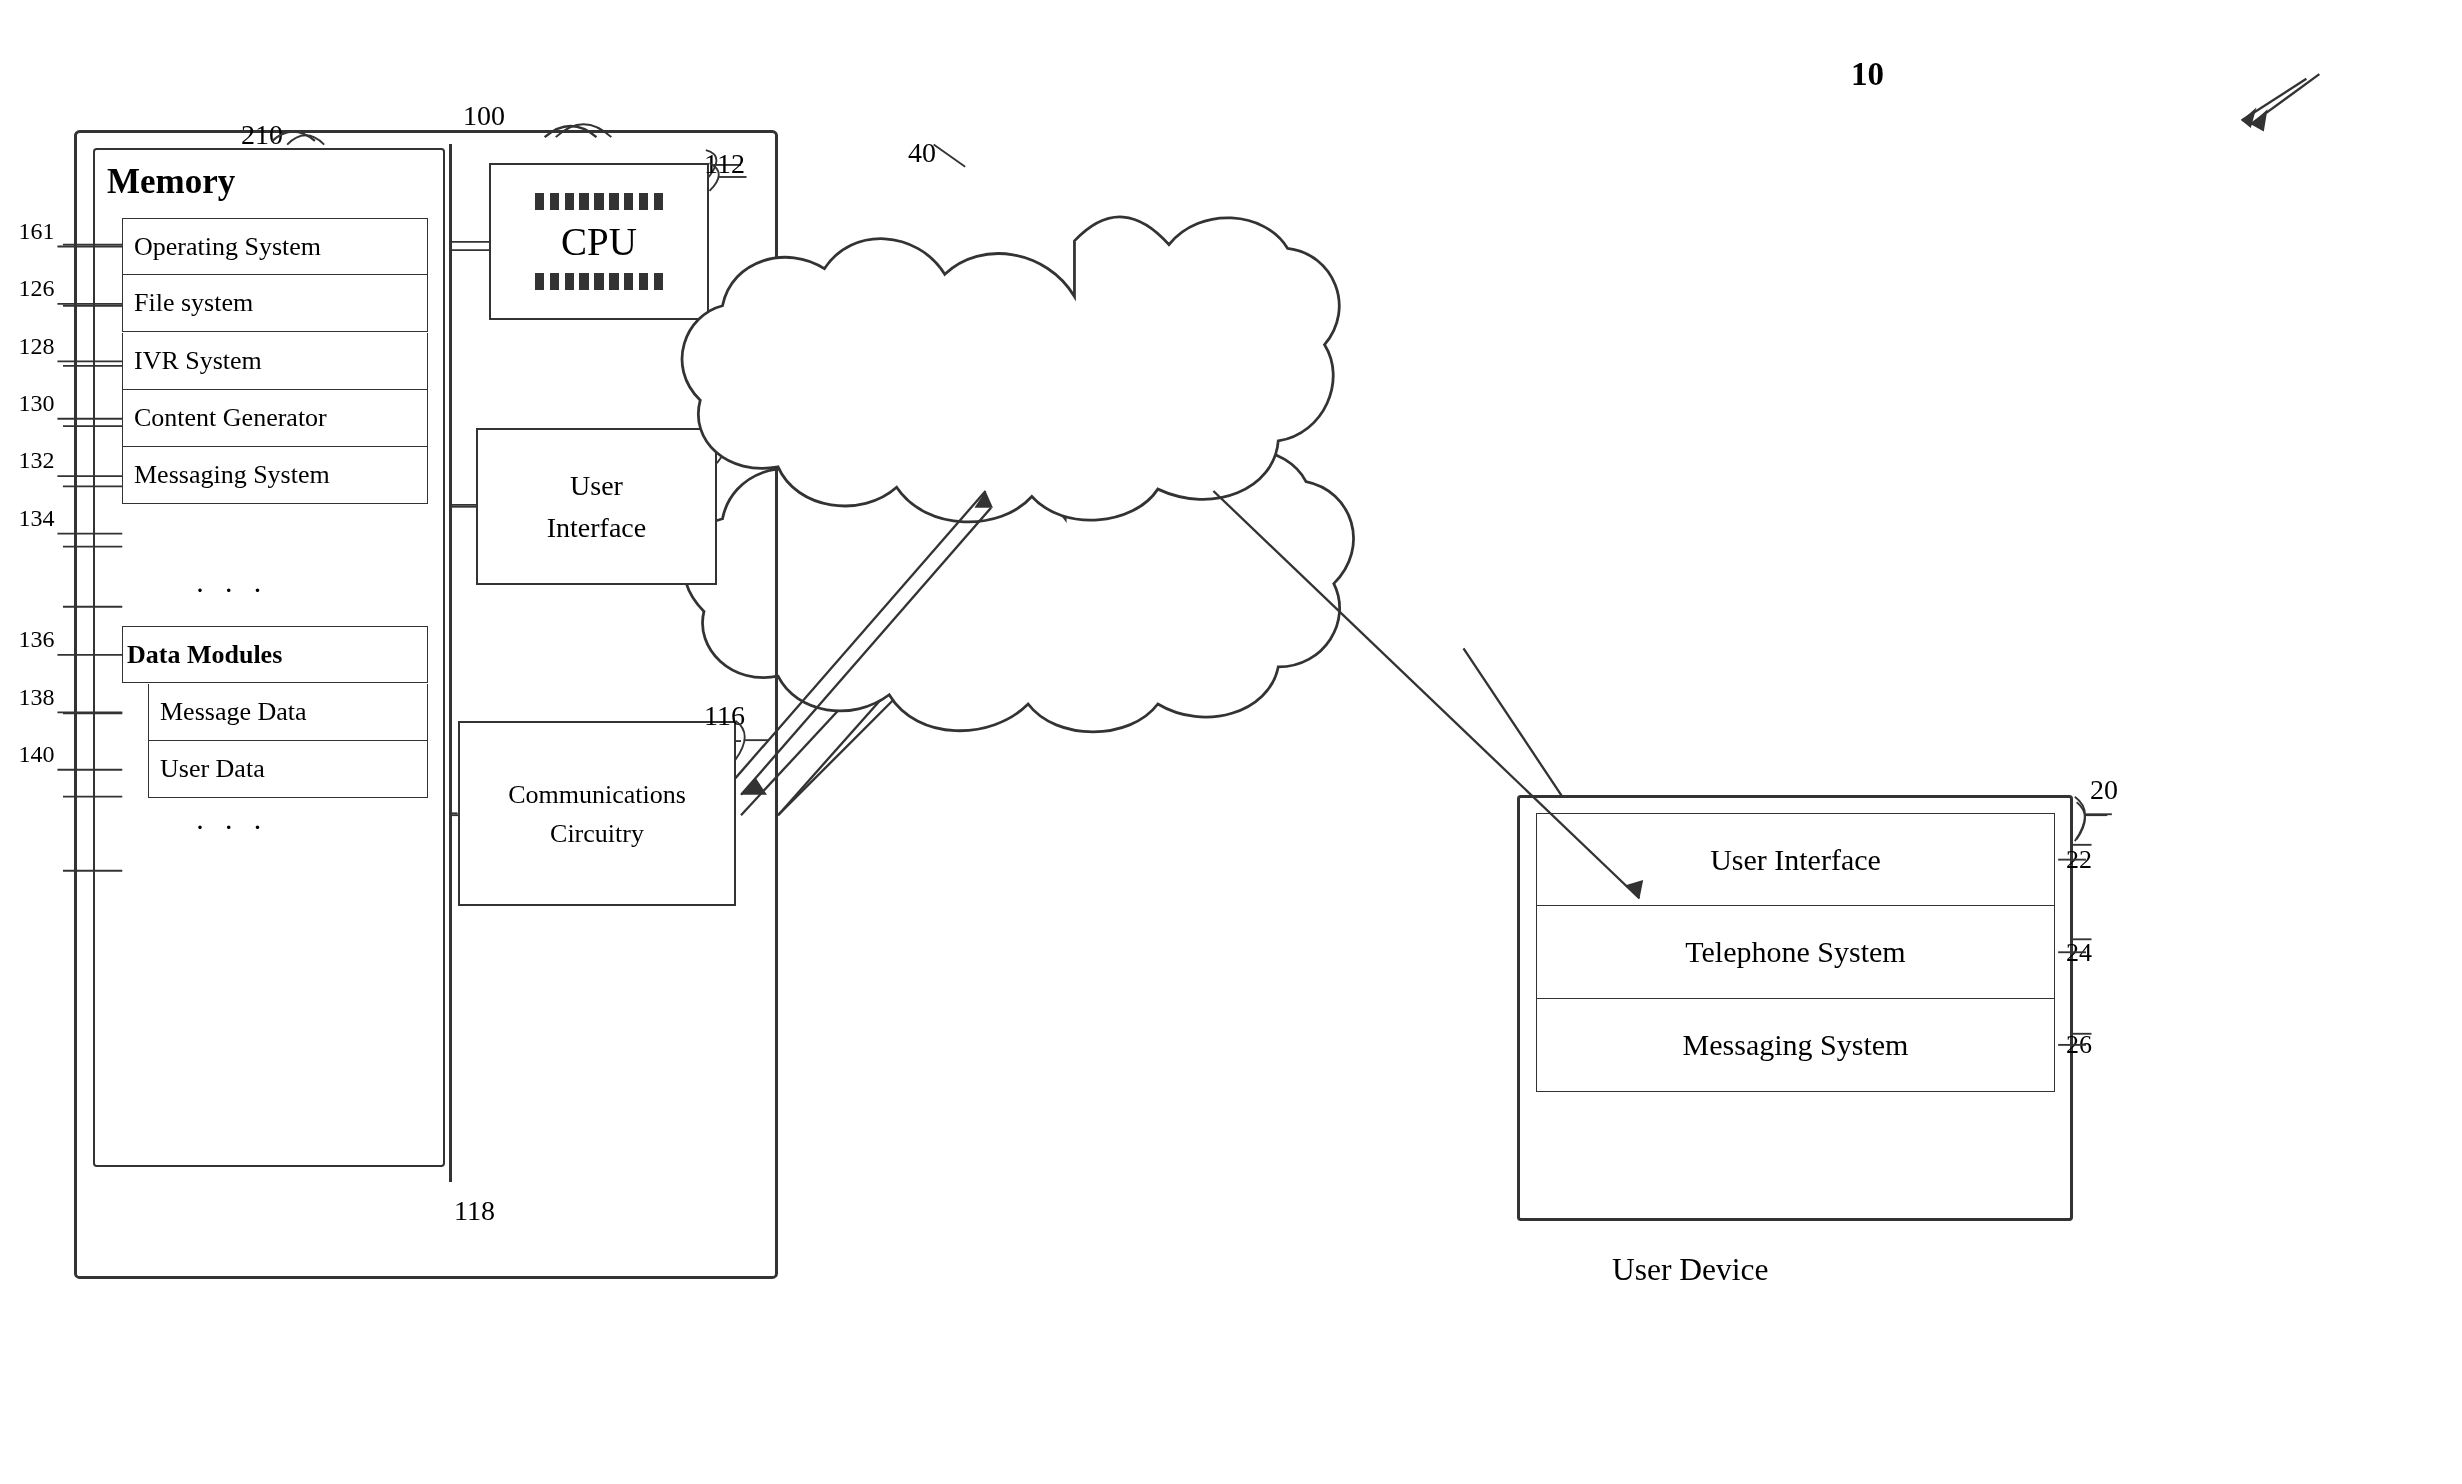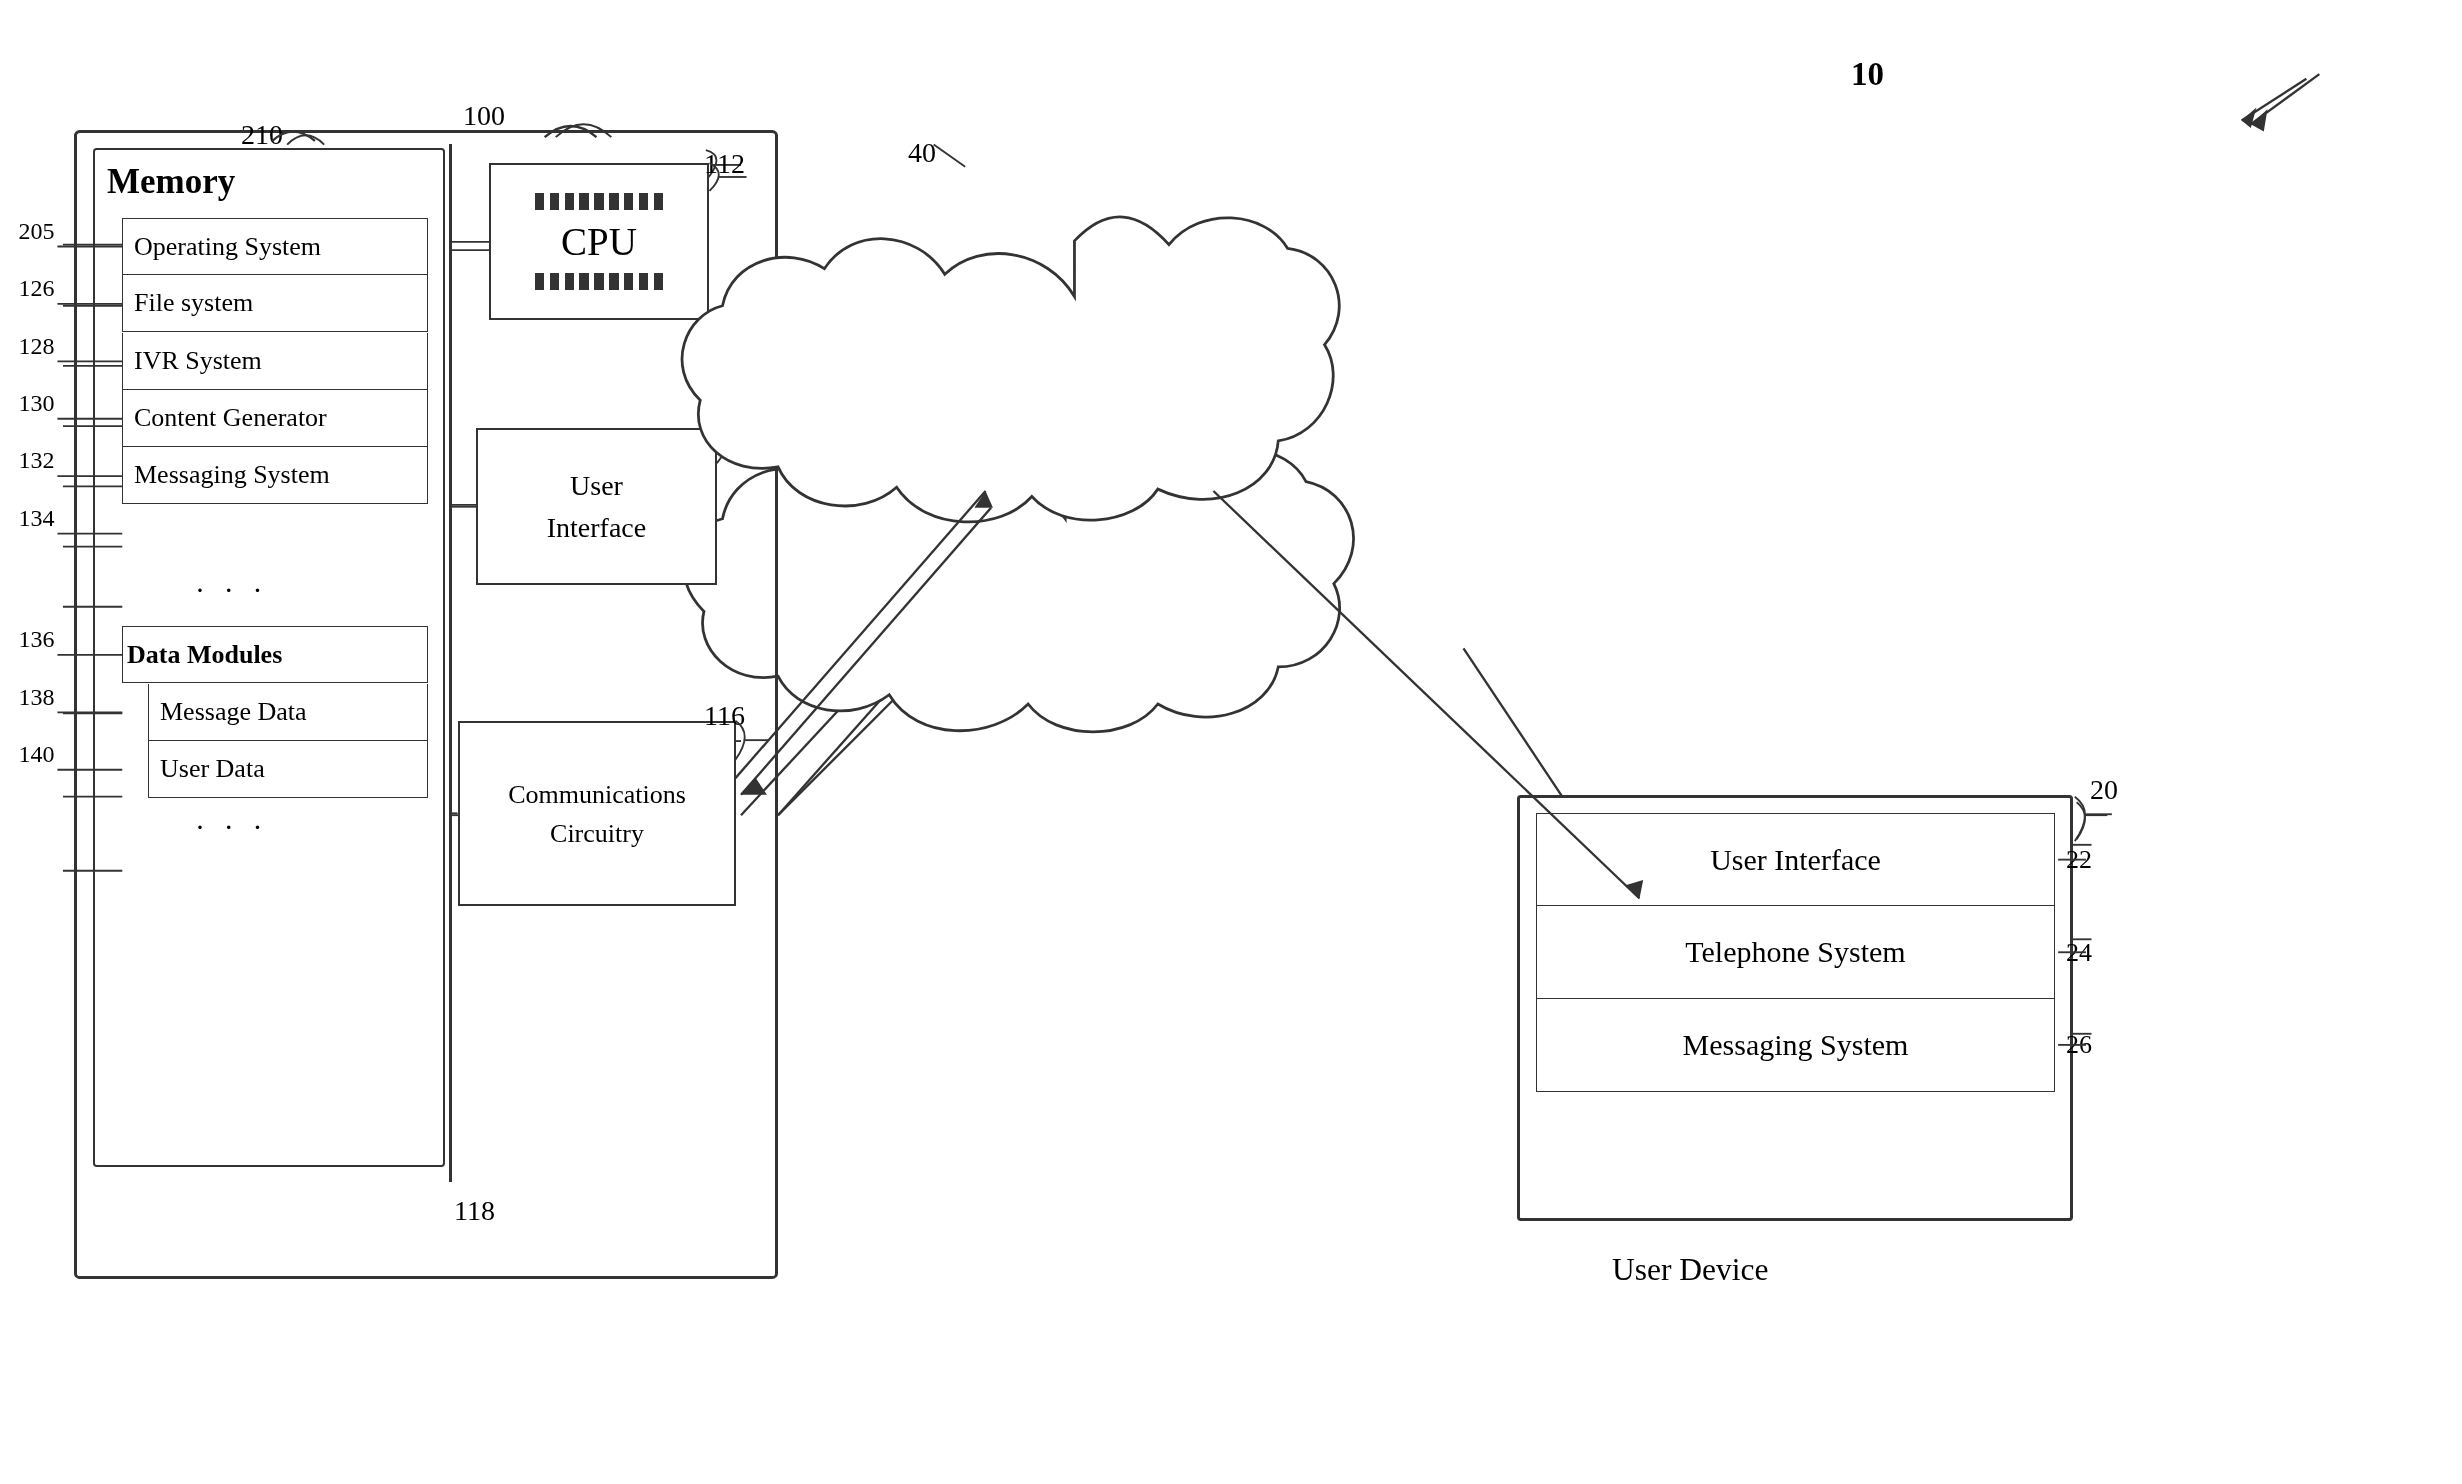--- a/index.html
+++ b/index.html
@@ -162,21 +162,21 @@
   <div class="server-box"></div>
 
   <div class="server-divider"></div>
 
   <div style="position:absolute; top:119px; left:241px; font-size:28px;">210</div>
 
   <div class="memory-box"></div>
 
   <div style="position:absolute; top:162px; left:107px; font-size:35px; font-weight:bold;">Memory</div>
 
-  <div style="position:absolute; top:218px; left:18.5px; font-size:24px;">205</div>
+  <div style="position:absolute; top:218px; left:18.5px; font-size:24px;">161</div>
   <div style="position:absolute; top:218px; left:122px; width:306px; height:57px; border:1.9px solid #333; display:flex; align-items:center; padding-left:11px; font-size:26px; background:white;">Operating System</div>
 
   <div style="position:absolute; top:275px; left:18.5px; font-size:24px;">126</div>
   <div style="position:absolute; top:275px; left:122px; width:306px; height:57px; border:1.9px solid #333; border-top:none; display:flex; align-items:center; padding-left:11px; font-size:26px; background:white;">File system</div>
 
   <div style="position:absolute; top:333px; left:18.5px; font-size:24px;">128</div>
   <div style="position:absolute; top:333px; left:122px; width:306px; height:57px; border:1.9px solid #333; border-top:none; display:flex; align-items:center; padding-left:11px; font-size:26px; background:white;">IVR System</div>
 
   <div style="position:absolute; top:390px; left:18.5px; font-size:24px;">130</div>
   <div style="position:absolute; top:390px; left:122px; width:306px; height:57px; border:1.9px solid #333; border-top:none; display:flex; align-items:center; padding-left:11px; font-size:26px; background:white;">Content Generator</div>

